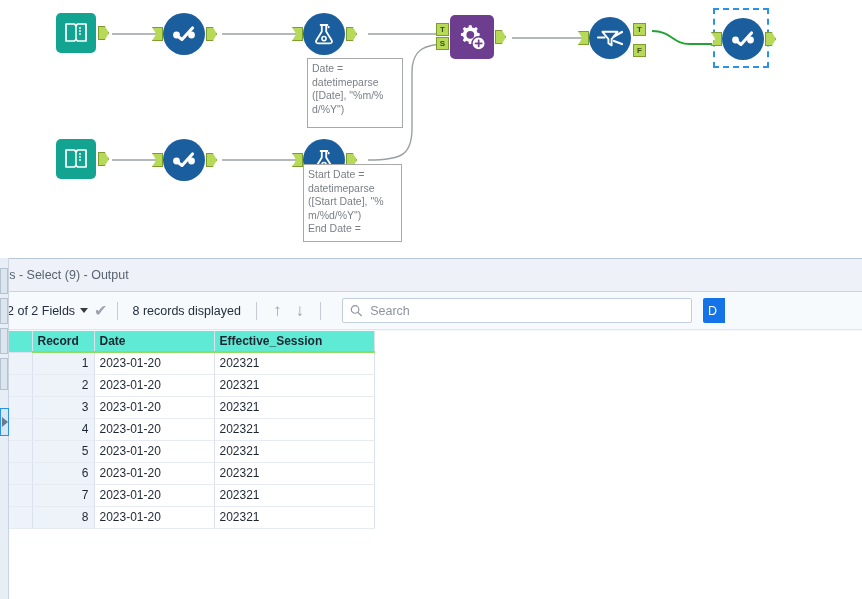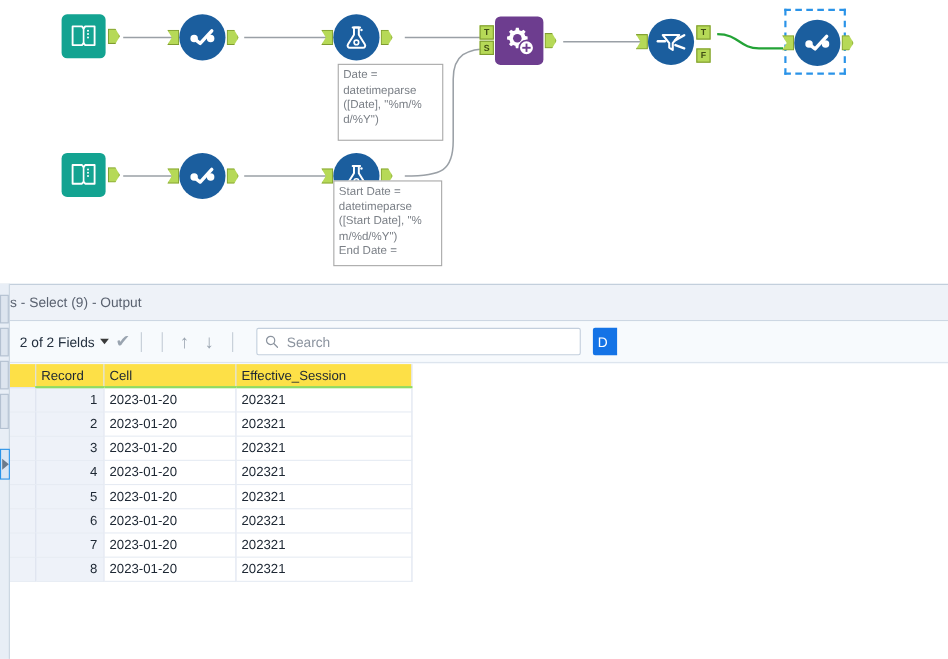--- a/index.html
+++ b/index.html
@@ -87,21 +87,21 @@
   }
   #results-title {
     font-size: 12.5px; color: #5a6270;
     padding-left: 0px; margin-left: -4px;
   }
   #results-toolbar {
     height: 38px;
     background: #f7fafd;
     border-bottom: 1px solid #dde5ee;
     display: flex; align-items: center;
-    padding-left: 12px;
+    padding-left: 1px;
     gap: 0px;
   }
   .tb-item {
     font-size: 12.5px; color: #24303f;
     display: flex; align-items: center; gap: 5px;
     padding: 0 6px; height: 24px; white-space: nowrap;
   }
   .caret {
     width: 0; height: 0;
     border-left: 4px solid transparent;
@@ -109,21 +109,21 @@
     border-top: 5px solid #3a3a3a;
     display: inline-block;
   }
   .tb-sep {
     width: 1px; height: 18px; background: #c4ccd6; margin: 0 9px;
   }
   .check-ic { color: #9aa4b0; font-size: 16px; line-height: 1; }
   .arrow-ic { color: #9aa4b0; font-size: 17px; line-height: 1; padding: 0 7px;}
   #search-box {
     margin-left: 12px;
-    width: 295px; height: 25px;
+    width: 350px; height: 25px;
     background: #ffffff;
     border: 1px solid #c3cfdd;
     border-radius: 2px;
     display: flex; align-items: center;
     padding: 0 7px;
     gap: 6px;
   }
   #search-input {
     border: none; outline: none;
     font-size: 12.5px; color: #3a3a3a;
@@ -150,22 +150,22 @@
   }
   table.grid { border-collapse: collapse; table-layout: fixed; }
   table.grid th, table.grid td {
     font-size: 12px; height: 22px;
     padding: 0 5px;
     border-right: 1px solid #dbe2ee;
     border-bottom: 1px solid #e6ebf3;
     font-family: "Liberation Sans", sans-serif;
   }
   table.grid thead th {
-    background: #fde047;
-    color: #1d2733; font-weight: normal;
+    background: #5eead4;
+    color: #1d2733; font-weight: bold;
     text-align: left;
     border-bottom: 2px solid #8fdb63;
     height: 21px;
   }
   table.grid thead th.rec-h { border-bottom: 1px solid #dbe2ee; }
   td.rec { background: #eef2f9; text-align: right; color: #1d2733; }
   td.val { background: #ffffff; color: #1d2733; }
   col.c-rec { width: 32px; }
   col.c-num { width: 62px; }
   col.c-date { width: 120px; }
@@ -358,20 +358,23 @@
       <span id="results-title">ults - Select (9) - Output</span>
     </div>
 
     <div id="results-toolbar">
       <div class="tb-item">
         <span>2 of 2 Fields</span>
         <span class="caret"></span>
       </div>
       <span class="check-ic">✔</span>
       <span class="tb-sep"></span>
+      <div class="tb-item">
+        <span>8 records displayed</span>
+      </div>
       <span class="tb-sep"></span>
       <span class="arrow-ic">↑</span>
       <span class="arrow-ic">↓</span>
       <span class="tb-sep"></span>
 
       <div id="search-box">
         <svg width="13" height="13" viewBox="0 0 14 14">
           <circle cx="5.8" cy="5.8" r="4.3" fill="none" stroke="#8c949f" stroke-width="1.3"></circle>
           <line x1="9.1" y1="9.1" x2="13" y2="13" stroke="#8c949f" stroke-width="1.3" stroke-linecap="round"></line>
         </svg>
@@ -388,21 +391,21 @@
         <colgroup>
           <col class="c-rec">
             <col class="c-num">
             <col class="c-date">
             <col class="c-sess">
         </colgroup>
         <thead>
           <tr>
             <th class="rec-h"></th>
             <th style="text-align:left;">Record</th>
-            <th>Cell</th>
+            <th>Date</th>
             <th>Effective_Session</th>
           </tr>
         </thead>
         <tbody id="grid-body">
             <tr>
               <td class="rec"></td>
               <td class="rec">1</td>
               <td class="val">2023-01-20</td>
               <td class="val">202321</td>
             </tr>

